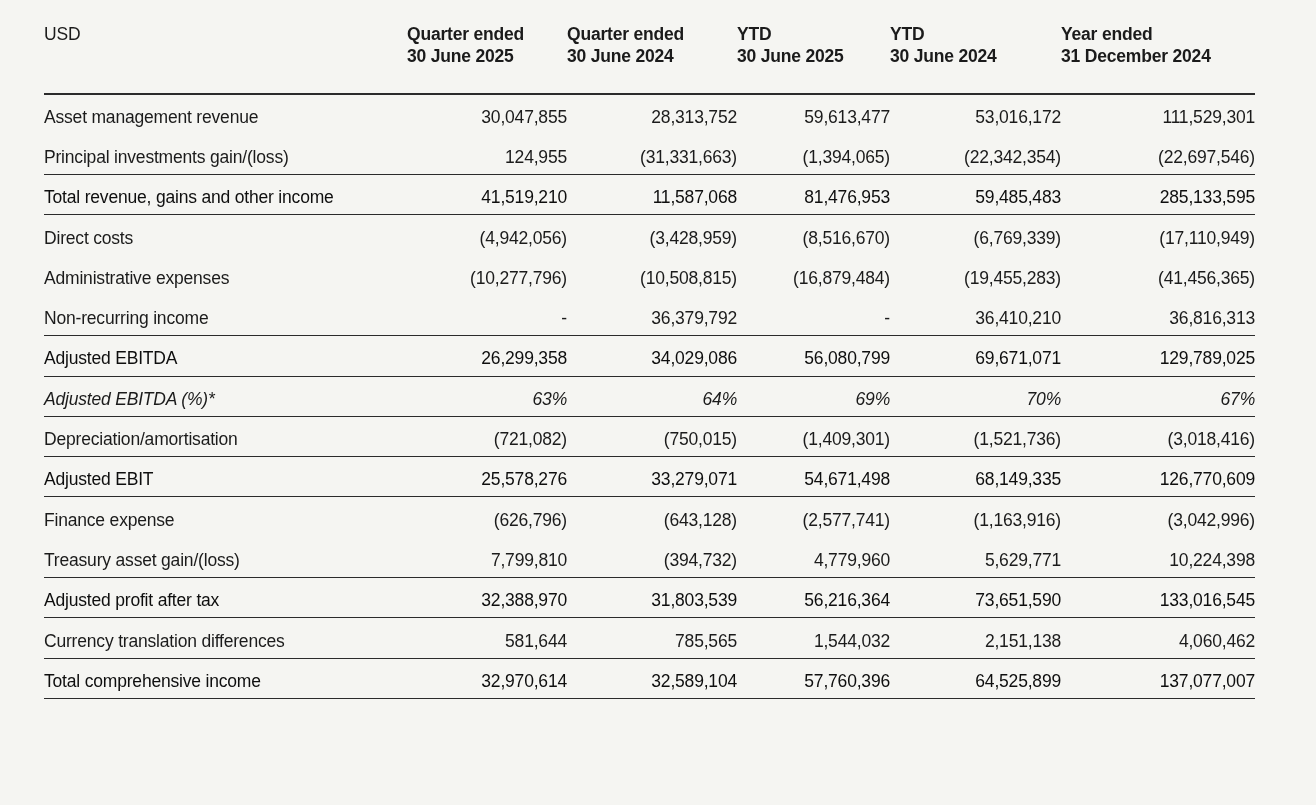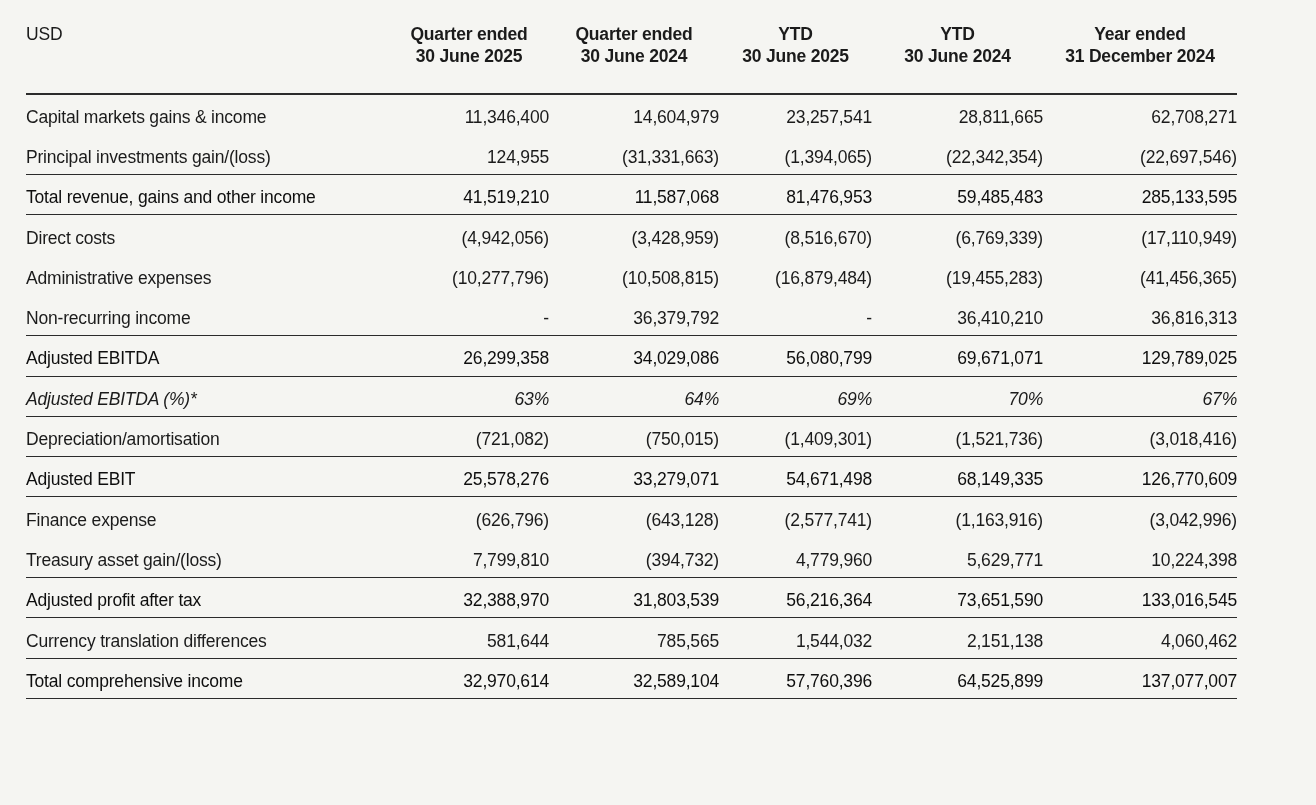--- a/index.html
+++ b/index.html
@@ -10,32 +10,32 @@
   }
   html,body{margin:0;padding:0;}
   body{
     width:1316px;height:805px;
     background:var(--background);
     font-family:"Liberation Sans","DejaVu Sans",sans-serif;
     color:var(--text);
     position:relative;
     overflow:hidden;
   }
-  .sheet{position:absolute;left:26px;top:13px;width:1211px;}
+  .sheet{position:absolute;left:44px;top:13px;width:1211px;}
   table{
     width:100%;
     border-collapse:collapse;
     table-layout:fixed;
     letter-spacing:-0.012em;
   }
   thead th{
     font-size:17.5px;
     font-weight:700;
     line-height:22px;
-    text-align:center;
+    text-align:left;
     vertical-align:top;
     padding:10px 0 26px 0;
   }
   thead th.unit{
     text-align:left;
     font-weight:400;
   }
   thead tr{border-bottom:2px solid var(--rule);}
   tbody td{
     font-size:17.5px;
@@ -76,26 +76,26 @@
         <th class="unit">USD</th>
         <th><span>Quarter ended</span><br><span>30 June 2025</span></th>
         <th><span>Quarter ended</span><br><span>30 June 2024</span></th>
         <th><span>YTD</span><br><span>30 June 2025</span></th>
         <th><span>YTD</span><br><span>30 June 2024</span></th>
         <th><span>Year ended</span><br><span>31 December 2024</span></th>
       </tr>
     </thead>
     <tbody>
         <tr class="regular">
-    <td class="label">Capital markets gains &amp; income</td>
-    <td class="num">11,346,400</td>
-    <td class="num">14,604,979</td>
-    <td class="num">23,257,541</td>
-    <td class="num">28,811,665</td>
-    <td class="num">62,708,271</td>
+    <td class="label">Asset management revenue</td>
+    <td class="num">30,047,855</td>
+    <td class="num">28,313,752</td>
+    <td class="num">59,613,477</td>
+    <td class="num">53,016,172</td>
+    <td class="num">111,529,301</td>
   </tr>
         <tr class="regular">
     <td class="label">Principal investments gain/(loss)</td>
     <td class="num">124,955</td>
     <td class="num">(31,331,663)</td>
     <td class="num">(1,394,065)</td>
     <td class="num">(22,342,354)</td>
     <td class="num">(22,697,546)</td>
   </tr>
         <tr class="total">

